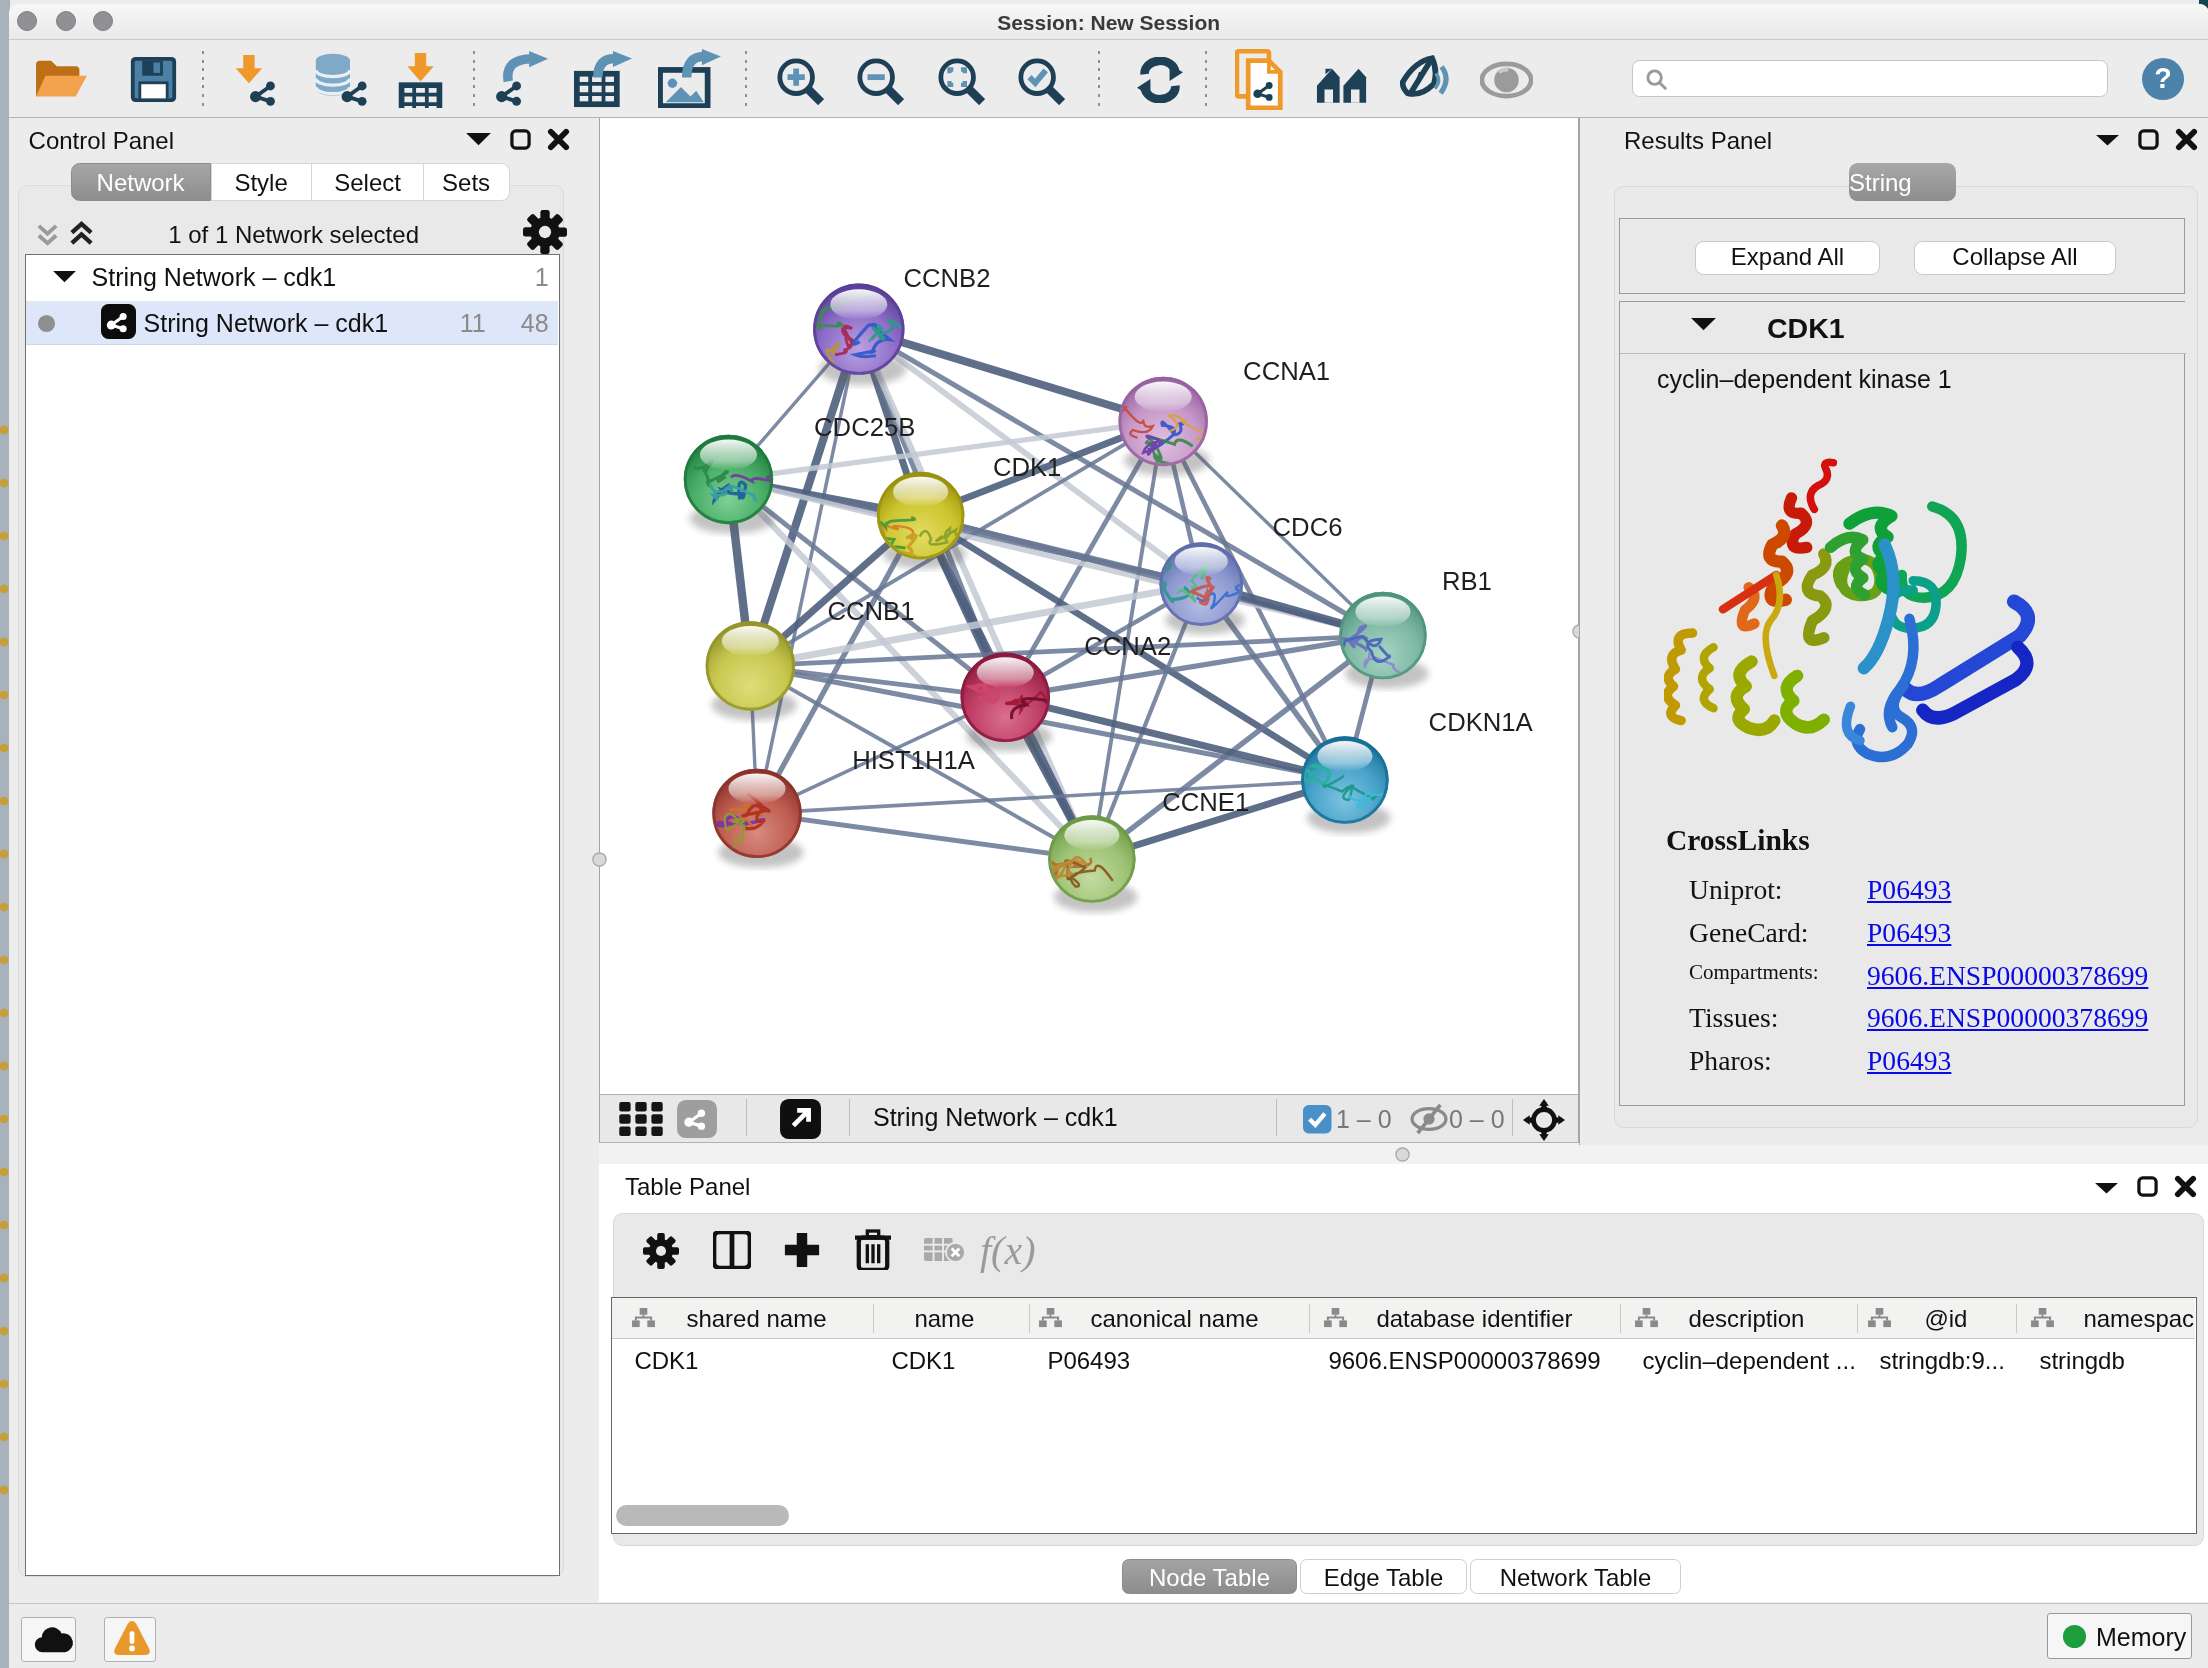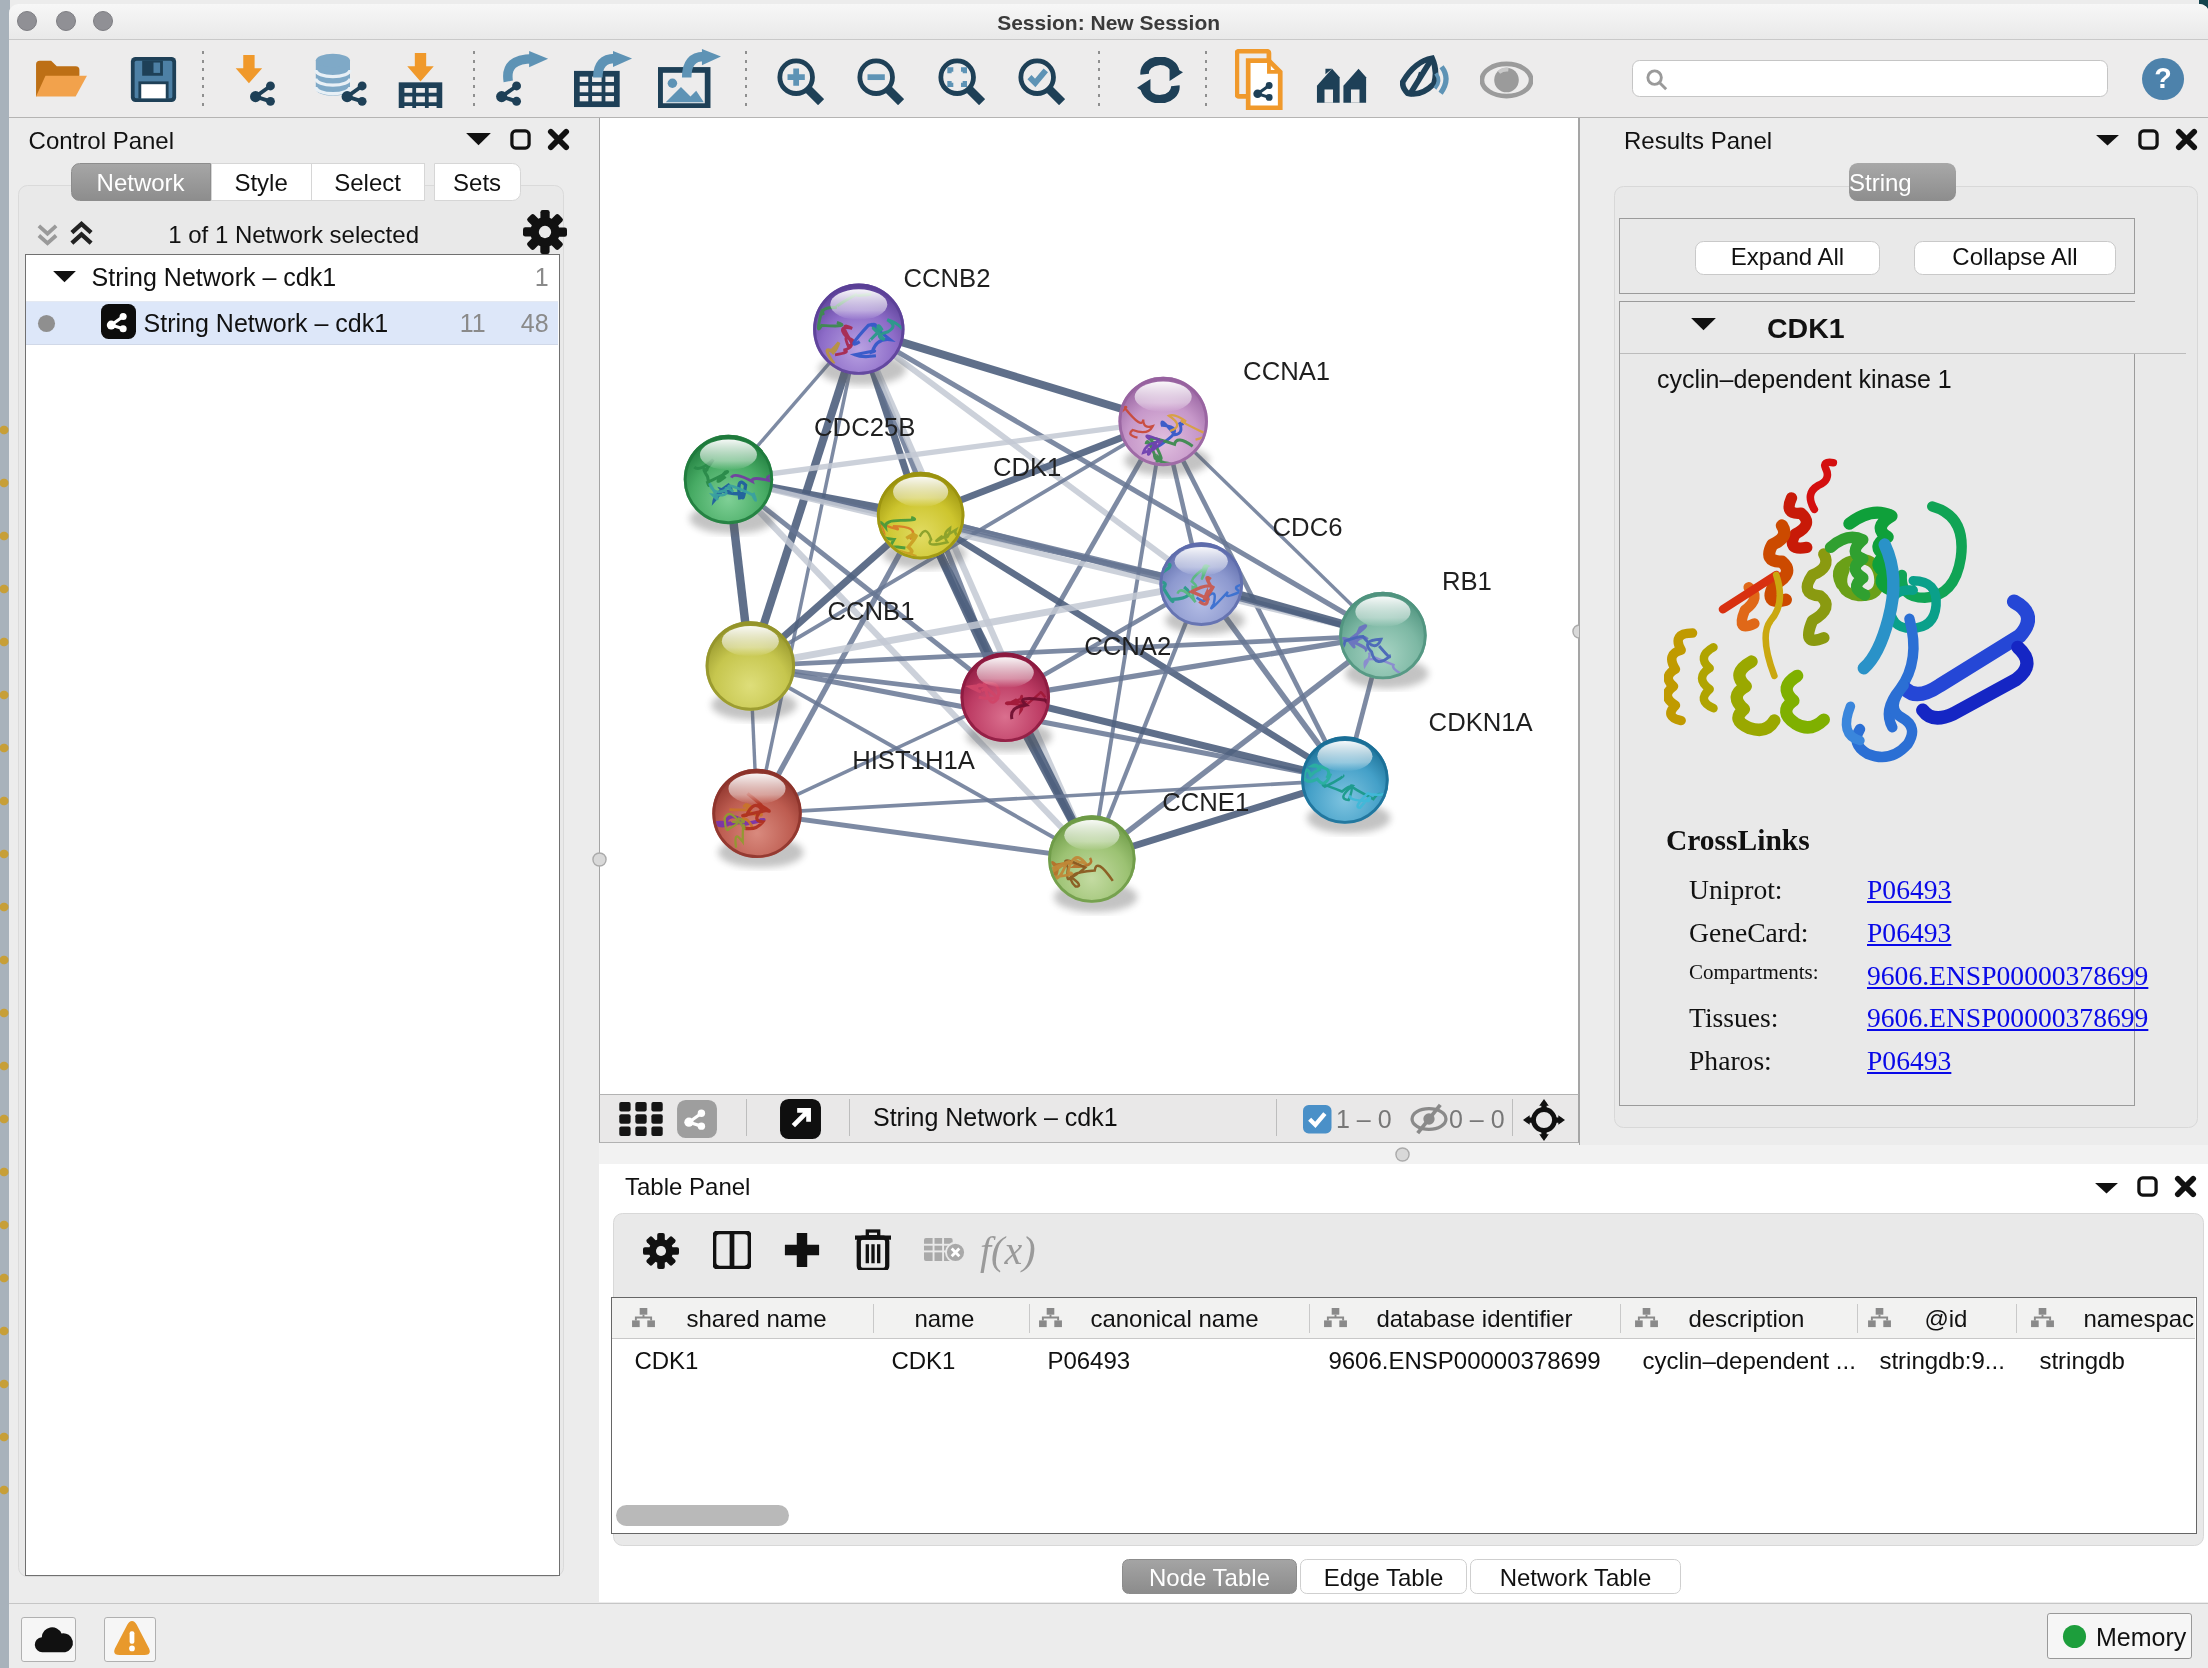--- a/index.html
+++ b/index.html
@@ -25,21 +25,21 @@
 .row1{left:0;top:0;width:532px;height:46px;background:#fff;}
 .row2{left:0;top:46px;width:532px;height:44px;background:#dde7f9;border-top:1px solid #e4e9f2;border-bottom:1px solid #d0d8e8;}
 
 #canvas{left:599px;top:118px;width:980px;height:976px;background:#fff;border-left:1px solid #a5a5a5;border-right:1px solid #a5a5a5;}
 #cvtb{left:599px;top:1094px;width:980px;height:49px;background:#e9e8e8;border:1px solid #b2b2b2;border-left:1px solid #a5a5a5;border-right:1px solid #a5a5a5;}
 #cvsplit{left:599px;top:1143px;width:1609px;height:21px;background:#f2f2f2;}
 .cvsep{top:5.7px;height:37px;width:1px;background:#bdbdbd;}
 
 #rpanel{left:1579px;top:118px;width:630px;height:1027px;background:#ececec;border-left:1px solid #a5a5a5;}
 #rcont{left:34px;top:68px;width:584px;height:942px;background:#e9e9e9;border:1px solid #d8d8d8;border-radius:9.5px;}
-.ibox{left:39px;width:516px;background:#e9e9e9;border:1.9px solid #9b9b9b;}
+.ibox{left:39px;width:566px;background:#e9e9e9;border:1.9px solid #9b9b9b;}
 .btn{position:absolute;top:22px;height:34px;background:#fff;border:1.9px solid #c9c9c9;border-radius:8.6px;text-align:center;font-size:24px;line-height:30px;color:#111;}
 
 #tpanel{left:599px;top:1164px;width:1609px;height:438px;background:#ffffff;}
 #tbox{left:14.3px;top:49px;width:1591px;height:333px;background:#e9e9e9;border:1px solid #d8d8d8;border-radius:9.5px;}
 #ttable{left:12.4px;top:133px;width:1586px;height:237px;background:#fff;border:1.9px solid #666;overflow:hidden;}
 #thead{left:0;top:0;width:1583px;height:41px;background:#f2f2f1;border-bottom:1px solid #c8c8c8;font-size:24px;color:#111;}
 .thsep{position:absolute;top:5.7px;height:29.5px;width:1px;background:#c9c9c9;}
 .ttab{position:absolute;top:0;height:35px;line-height:35px;text-align:center;font-size:24px;background:#fff;border:1px solid #cfcfcf;border-radius:6.7px;color:#111;}
 .ttabsel{background:linear-gradient(#a4a4a4,#8c8c8c);color:#fff;border:1px solid #8c8c8c;}
 
@@ -196,21 +196,21 @@
     <svg class="abs" style="left:501px;top:10.5px" width="21" height="21" viewBox="0 0 22 22">
       <rect x="2" y="2" width="18" height="18" rx="4" fill="none" stroke="#111" stroke-width="3.4"></rect>
     </svg>
     <svg class="abs" style="left:538px;top:9.5px" width="23" height="23" viewBox="0 0 24 24">
       <path d="M4 4 L20 20 M20 4 L4 20" stroke="#111" stroke-width="6" stroke-linecap="round"></path>
     </svg>
   <div class="abs tabrow" style="left:0;top:45px;width:590px;height:38px">
     <div class="tab tabsel" style="left:62px;width:140px;border-radius:8.6px 0 0 8.6px;">Network</div>
     <div class="tab" style="left:202px;width:101px;">Style</div>
     <div class="tab" style="left:302px;width:114px;">Select</div>
-    <div class="tab" style="left:425px;width:87px;border-radius:0 8.6px 8.6px 0;">Sets</div>
+    <div class="tab" style="left:414px;width:87px;border-radius:0 8.6px 8.6px 0;">Sets</div>
   </div>
   <div class="abs" id="cbox"></div>
   <svg class="abs" style="left:27.6px;top:105px" width="23" height="25" viewBox="0 0 24 26">
       <path d="M3 3 L12 11 L21 3 M3 13 L12 21 L21 13" stroke="#9a9a9a" stroke-width="4" fill="none"></path>
     </svg>
     <svg class="abs" style="left:60px;top:103px" width="25" height="27" viewBox="0 0 26 28">
       <path d="M3 12 L13 3 L23 12 M3 23 L13 14 L23 23" stroke="#222" stroke-width="4.5" fill="none"></path>
     </svg>
   <div class="abs" style="left:114px;top:103px;width:342px;text-align:center;font-size:24px;color:#111">1 of 1 Network selected</div>
   <svg class="abs" style="left:514px;top:92px" width="44" height="44" viewBox="0 0 46 46">

